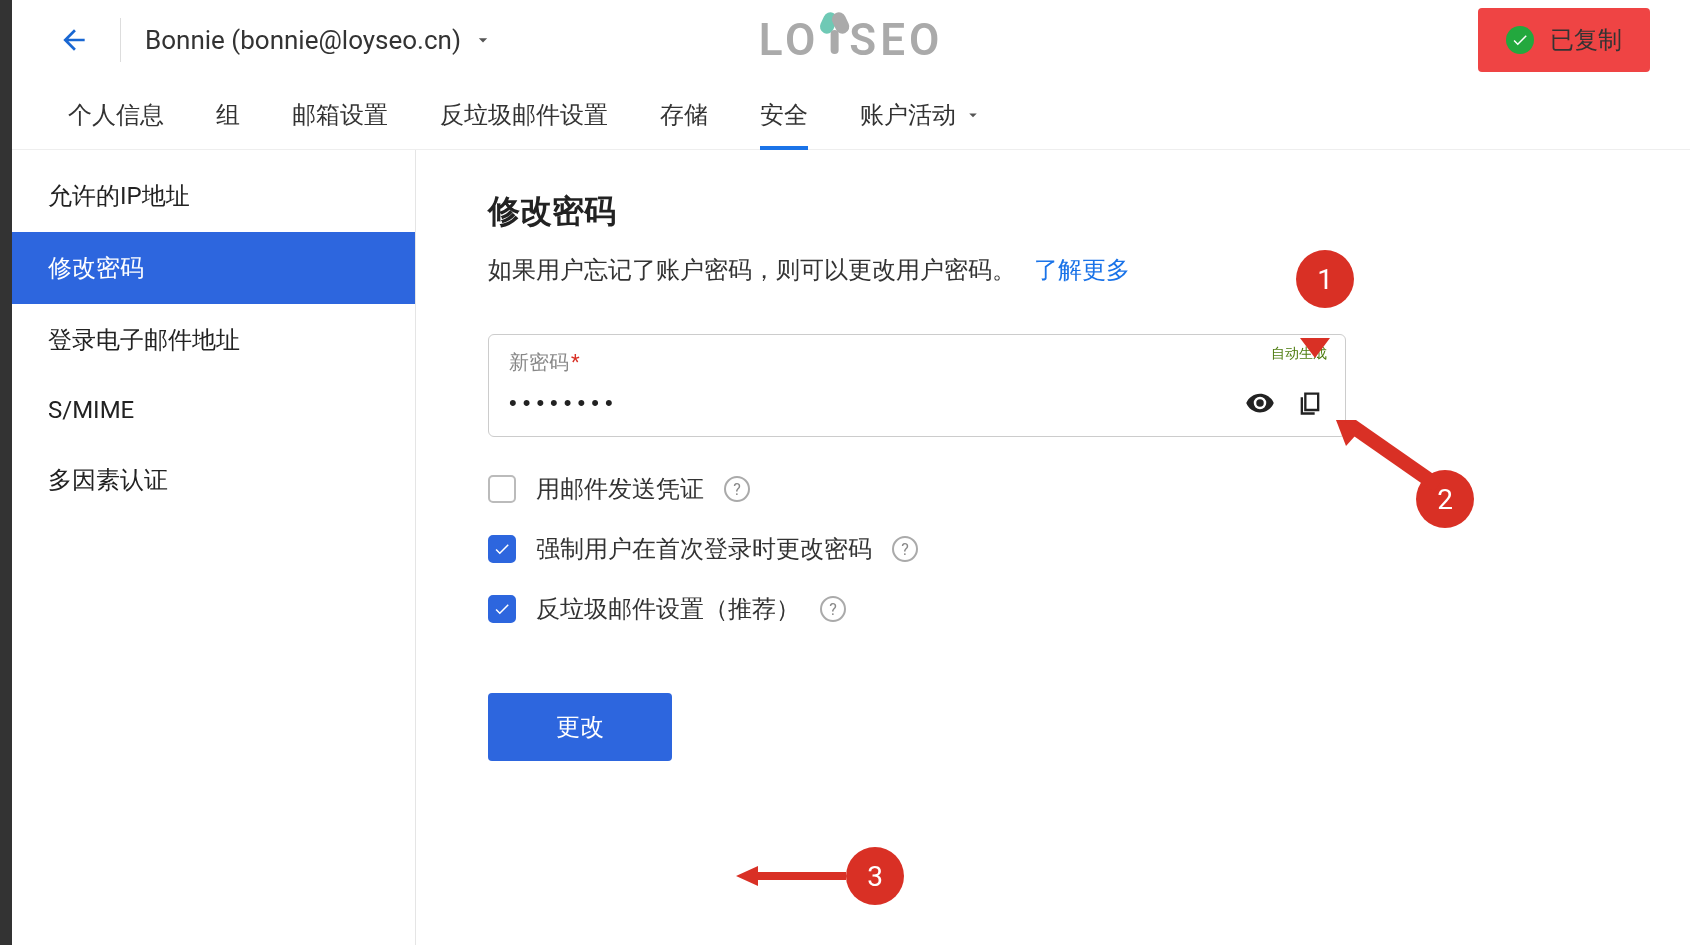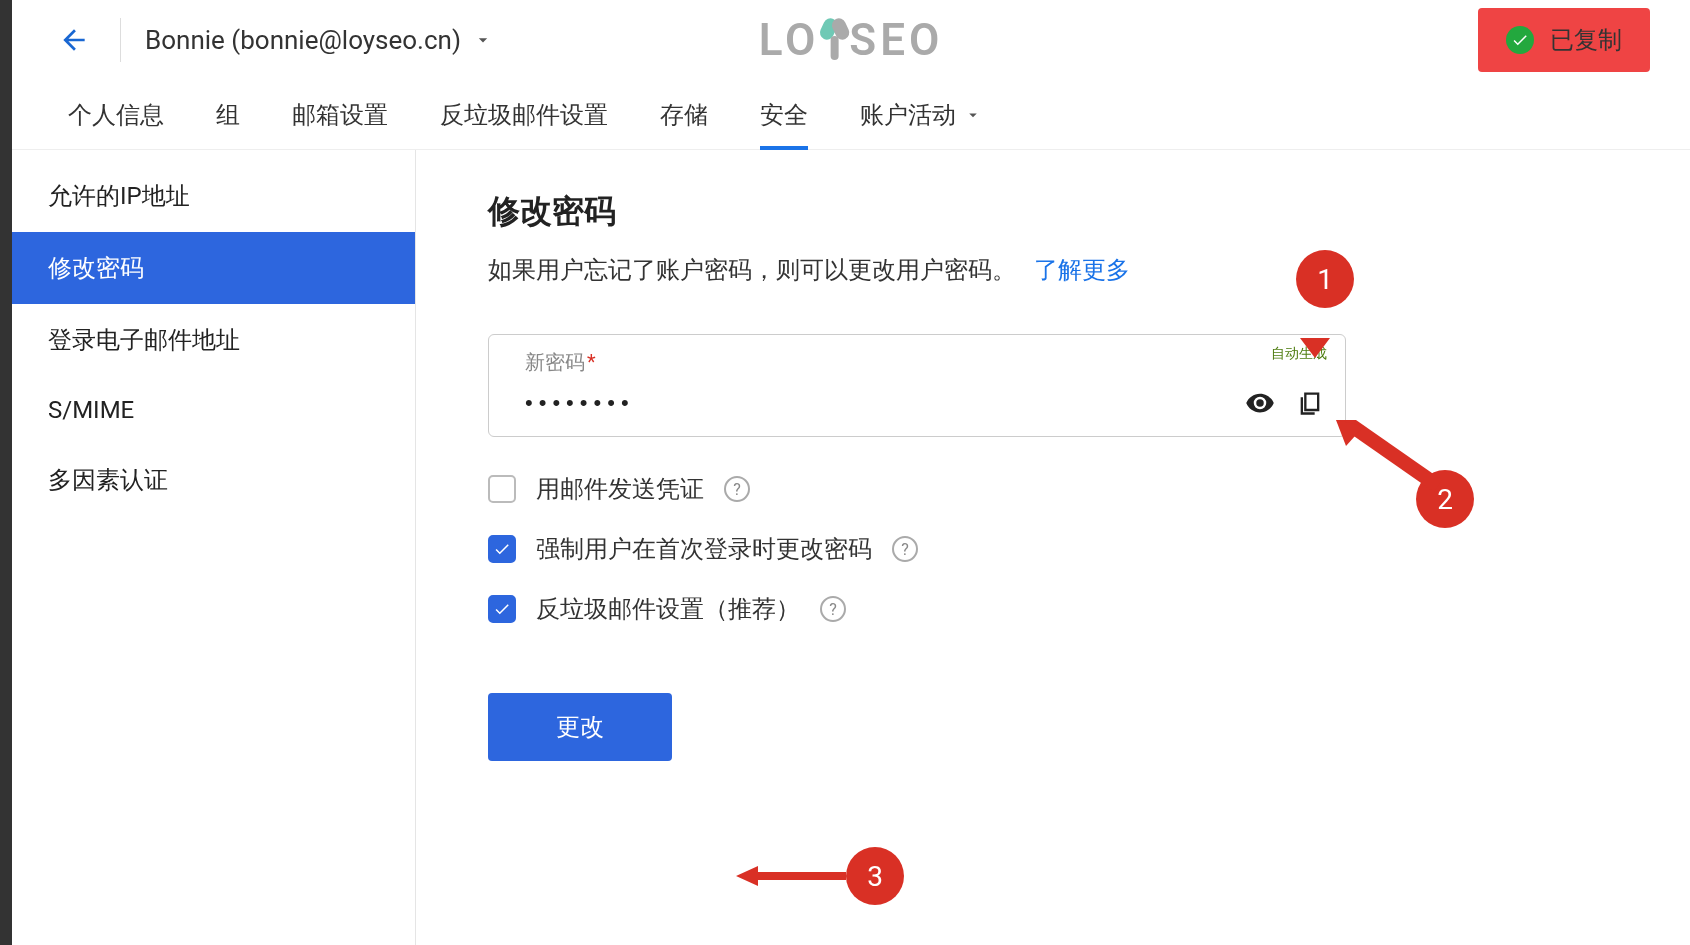--- a/index.html
+++ b/index.html
@@ -5,21 +5,21 @@
     * { box-sizing: border-box; margin: 0; padding: 0; }
     body { font-family: -apple-system, BlinkMacSystemFont, "Segoe UI", Roboto, "Helvetica Neue", Arial, sans-serif; background: #fff; color: #222; width: 1690px; height: 945px; overflow: hidden; position: relative; }
     .left-edge { position: absolute; left: 0; top: 0; width: 12px; height: 100%; background: #333; z-index: 1; }
     .container { position: absolute; left: 12px; top: 0; right: 0; bottom: 0; background: #fff; }
 
     
     .header { display: flex; align-items: center; height: 80px; padding: 0 40px; position: relative; }
     .back-btn { width: 44px; height: 44px; display: flex; align-items: center; justify-content: center; cursor: pointer; color: #1967d2; }
     .divider-v { width: 1px; height: 44px; background: #ddd; margin: 0 24px; }
     .user-dropdown { display: flex; align-items: center; gap: 12px; cursor: pointer; font-size: 26px; color: #333; }
-    .logo { position: absolute; left: 50%; transform: translateX(-50%); font-size: 44px; letter-spacing: 4px; color: #aaa; font-weight: 600; display: flex; align-items: center; }
+    .logo { position: absolute; left: 50%; transform: translateX(-50%); font-size: 44px; letter-spacing: 4px; color: #aaa; font-weight: 600; display: flex; align-items: flex-start; }
     .logo .y-shape { position: relative; width: 30px; height: 40px; display: inline-block; }
     .logo .y-shape::before { content: ''; position: absolute; left: 2px; top: -2px; width: 14px; height: 22px; background: #6fc9b5; border-radius: 7px 7px 7px 7px; transform: rotate(25deg); }
     .logo .y-shape::after { content: ''; position: absolute; right: 2px; top: -2px; width: 14px; height: 22px; background: #aaa; border-radius: 7px; transform: rotate(-25deg); }
     .logo .y-stem { position: absolute; left: 11px; top: 16px; width: 8px; height: 24px; background: #aaa; border-radius: 4px; }
 
     .toast { position: absolute; right: 40px; top: 8px; background: #ef4444; padding: 16px 28px; display: flex; align-items: center; gap: 16px; font-size: 24px; color: #333; border-radius: 4px; }
     .toast-check { width: 28px; height: 28px; background: #23a83e; border-radius: 50%; display: flex; align-items: center; justify-content: center; color: #fff; }
 
     
     .tabs { display: flex; align-items: center; gap: 52px; padding: 0 56px; height: 70px; border-bottom: 1px solid #eee; font-size: 24px; }
@@ -31,21 +31,21 @@
     .body { display: flex; height: calc(100% - 150px); }
     .sidebar { width: 404px; border-right: 1px solid #e5e5e5; padding-top: 10px; }
     .side-item { padding: 20px 36px; font-size: 24px; cursor: pointer; color: #222; }
     .side-item.active { background: #2d66de; color: #fff; }
 
     .main { flex: 1; padding: 40px 72px; position: relative; }
     .page-title { font-size: 32px; font-weight: 700; margin-bottom: 20px; }
     .page-desc { font-size: 24px; color: #333; margin-bottom: 48px; }
     .page-desc a { color: #1a73e8; text-decoration: none; margin-left: 12px; }
 
-    .field { position: relative; border: 1px solid #ccc; border-radius: 6px; padding: 14px 20px 18px 36px; width: 858px; margin-bottom: 36px; }
+    .field { position: relative; border: 1px solid #ccc; border-radius: 6px; padding: 14px 20px 18px 20px; width: 858px; margin-bottom: 36px; }
     .field-label { font-size: 20px; color: #888; }
     .field-label .req { color: #d93025; margin-left: 2px; }
     .field-autogen { position: absolute; right: 18px; top: 10px; font-size: 14px; font-weight: 400; color: #4d7c0f; cursor: pointer; }
     .field-row { display: flex; align-items: center; justify-content: space-between; margin-top: 12px; }
     .pw-dots { font-size: 22px; letter-spacing: 6px; color: #222; border: none; outline: none; background: transparent; width: 600px; }
     .field-icons { display: flex; align-items: center; gap: 20px; }
     .ficon { width: 30px; height: 30px; cursor: pointer; display: flex; align-items: center; justify-content: center; color: #333; }
 
     .check-row { display: flex; align-items: center; gap: 20px; font-size: 24px; color: #333; margin-bottom: 28px; }
     .chk { width: 28px; height: 28px; border: 2px solid #bbb; border-radius: 5px; display: flex; align-items: center; justify-content: center; cursor: pointer; flex-shrink: 0; }

